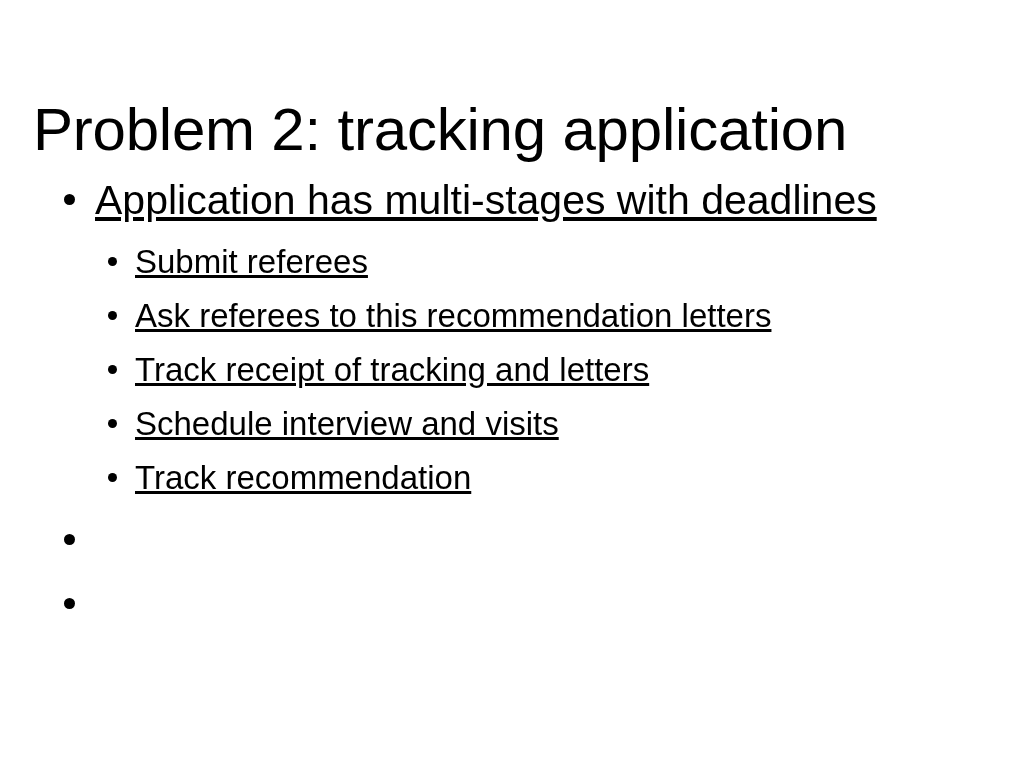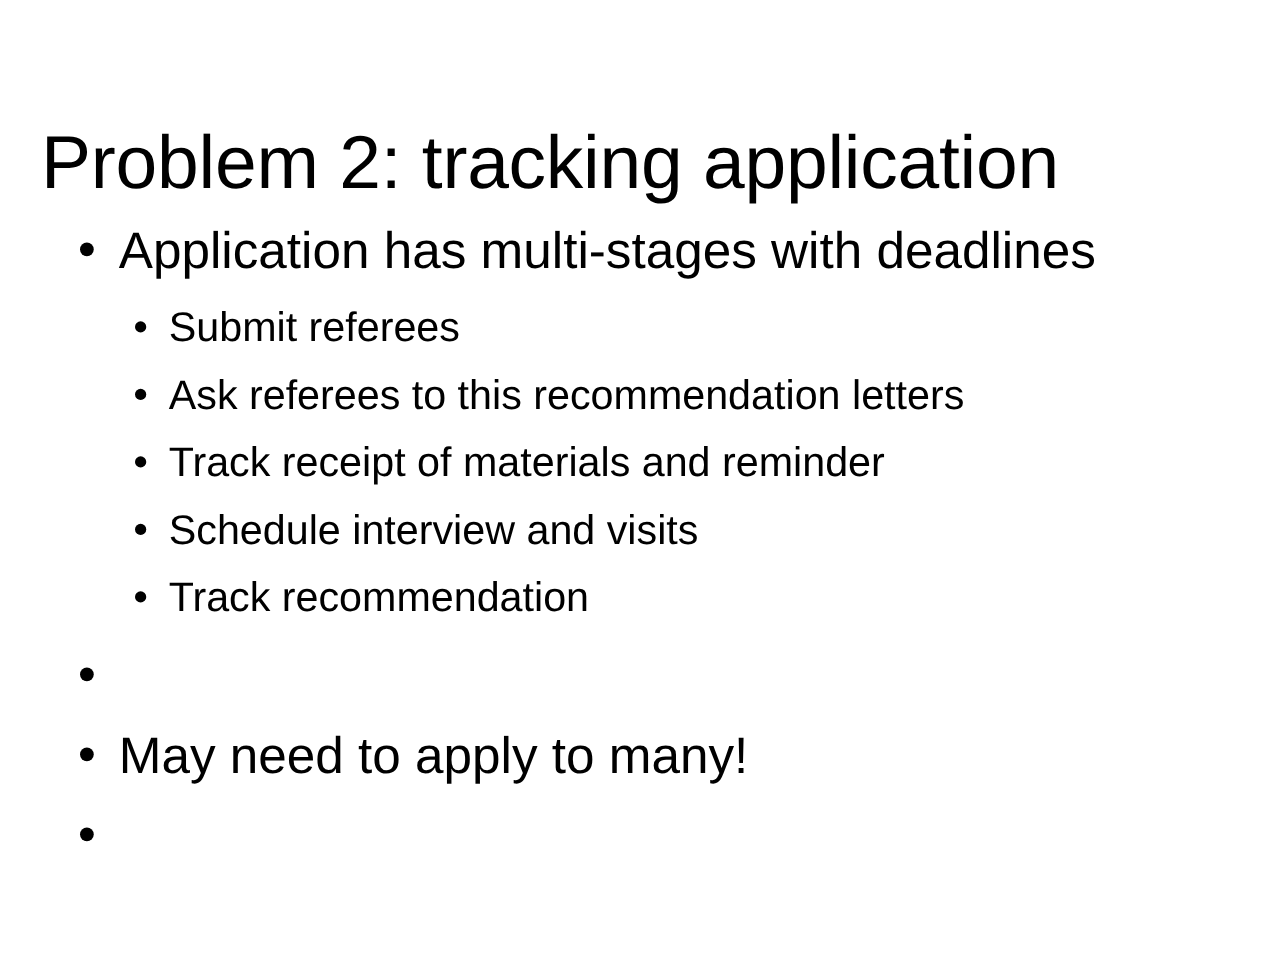--- a/index.html
+++ b/index.html
@@ -34,20 +34,21 @@
     letter-spacing: -0.2px;
     white-space: nowrap;
   }
 
   
   #body-list {
     position: absolute;
     left: 0;
     top: 178px;
     width: 854px;
+    text-decoration: underline;
   }
   .bullet-row {
     position: relative;
     display: flex;
     align-items: flex-start;
   }
 
   
   .lvl1 {
     padding-left: 63px;
@@ -138,42 +139,38 @@
         <span class="bullet-text">Submit referees</span>
       </div>
 
       <div class="bullet-row lvl2">
         <span class="bullet-mark"><span class="dot"></span></span>
         <span class="bullet-text">Ask referees to this recommendation letters</span>
       </div>
 
       <div class="bullet-row lvl2">
         <span class="bullet-mark"><span class="dot"></span></span>
-        <span class="bullet-text">Track receipt of materials and reminder</span>
+        <span class="bullet-text">Track receipt of tracking and letters</span>
       </div>
 
       <div class="bullet-row lvl2">
         <span class="bullet-mark"><span class="dot"></span></span>
         <span class="bullet-text">Schedule interview and visits</span>
       </div>
 
       <div class="bullet-row lvl2">
         <span class="bullet-mark"><span class="dot"></span></span>
         <span class="bullet-text">Track recommendation</span>
       </div>
 
     </div>
 
     <div class="bullet-row lvl1">
       <span class="bullet-mark"><span class="dot"></span></span>
     </div>
 
-    <div class="bullet-row lvl1">
-      <span class="bullet-mark"><span class="dot"></span></span>
-      <span class="bullet-text">May need to apply to many!</span>
-    </div>
 
     <div class="bullet-row lvl1">
       <span class="bullet-mark"><span class="dot"></span></span>
     </div>
 
   </div>
 </div>
 
 </body></html>

